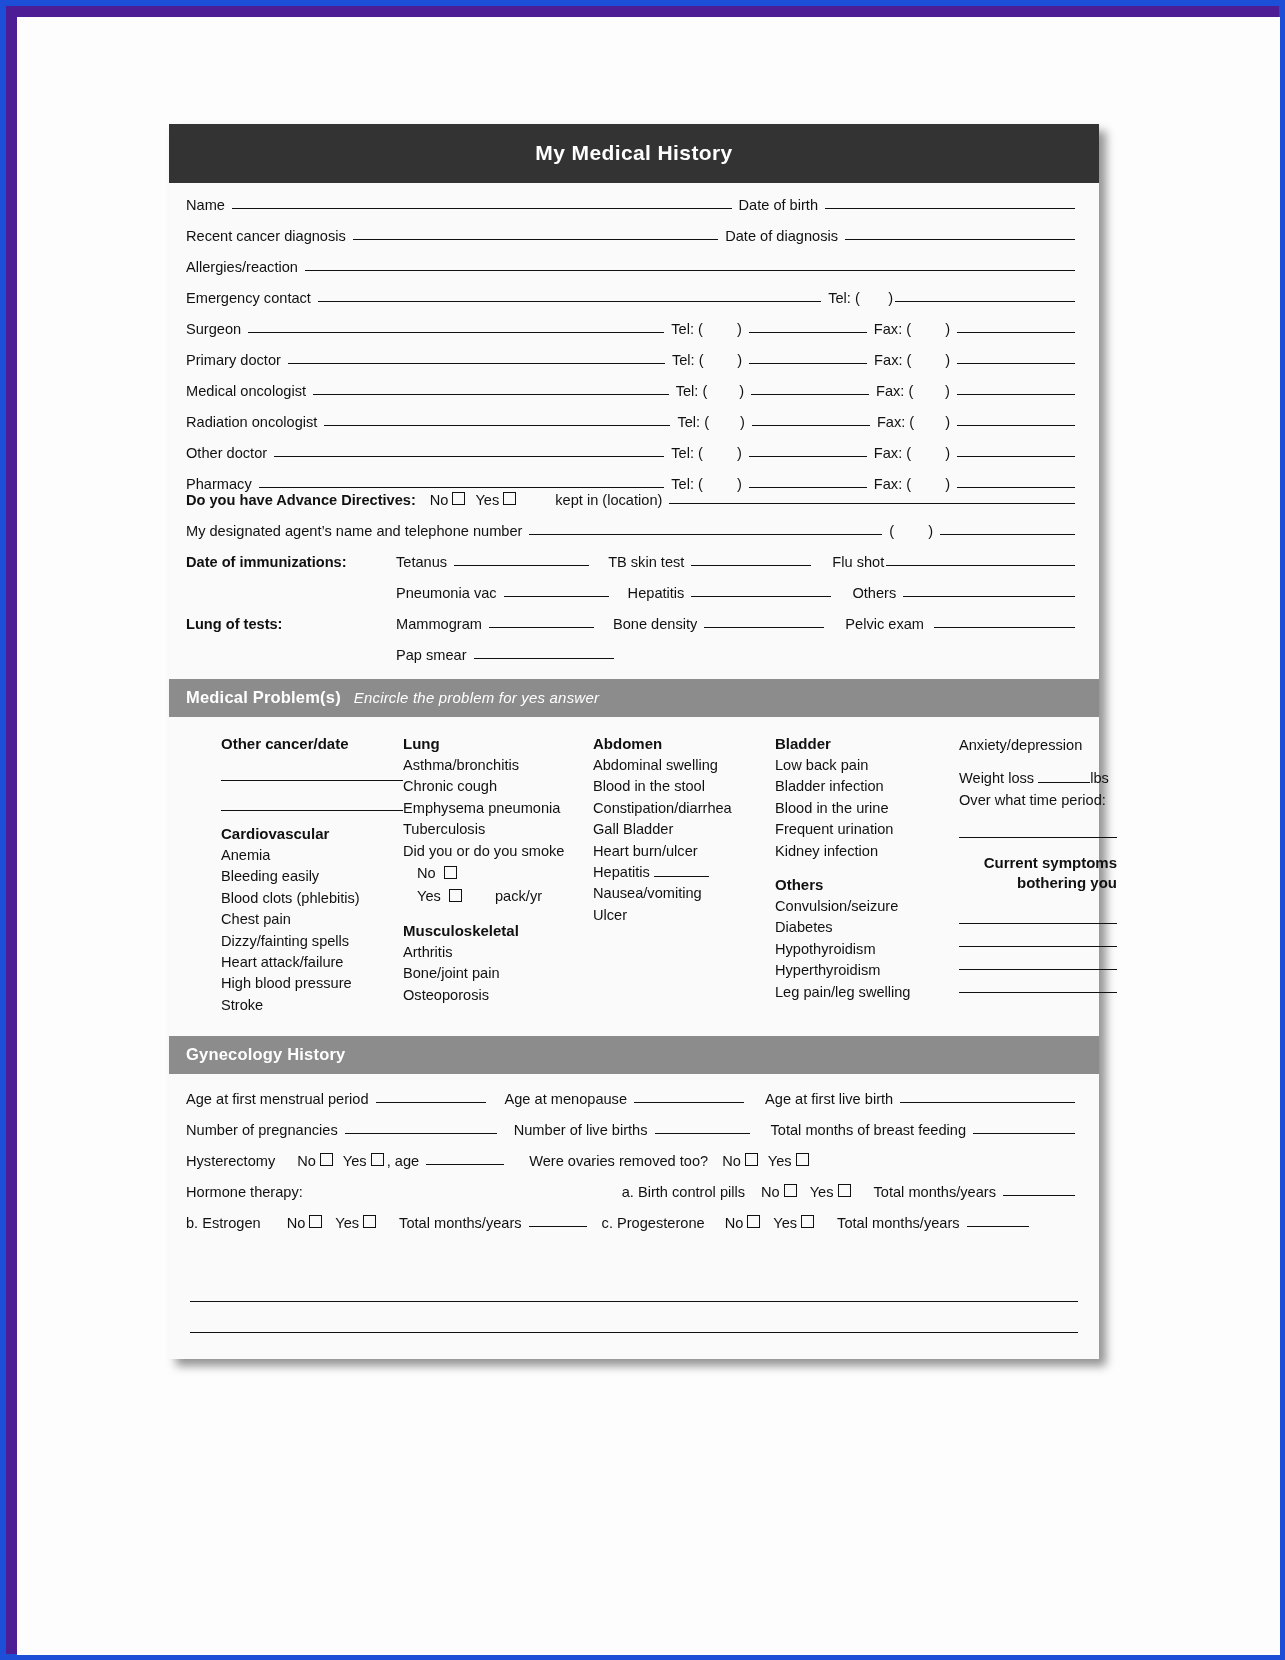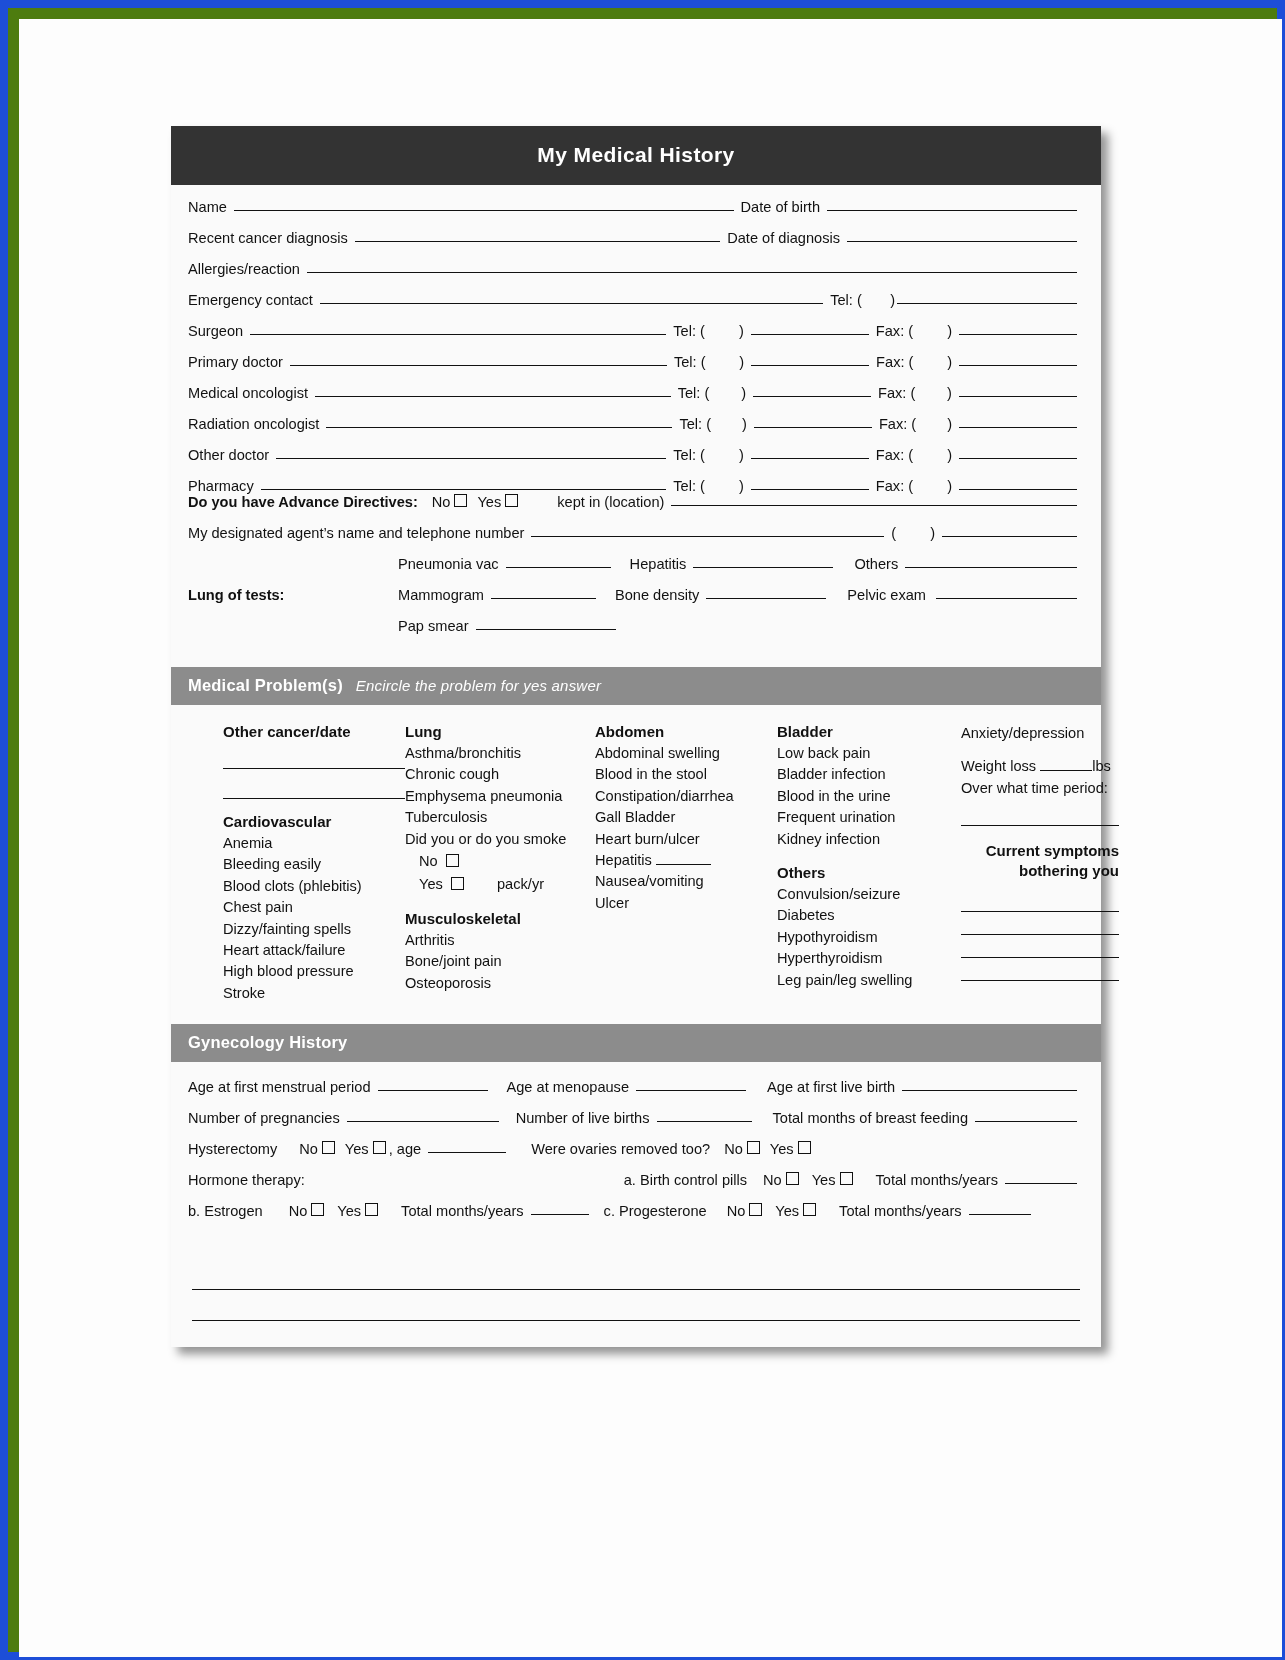--- a/index.html
+++ b/index.html
@@ -15,22 +15,22 @@
     overflow: hidden;
   }
 
   
   #page-frame {
     position: absolute;
     left: 0; top: 0;
     width: 1285px;
     height: 1660px;
     box-sizing: border-box;
-    border: 8px solid #1d4ed8;
-    background: #4d7c0f;
+    border: 6px solid #1d4ed8;
+    background: #4c1d95;
   }
 
   
   #paper {
     position: absolute;
     left: 11px; top: 11px;
     width: 1263px;
     height: 1638px;
     background: #fdfdfd;
   }
@@ -68,21 +68,21 @@
   .band .band-sub {
     font-weight: normal;
     font-style: italic;
     font-size: 15px;
     margin-left: 8px;
   }
 
   
   .panel {
     background: #fafafa;
-    padding: 14px 17px 33px 17px;
+    padding: 14px 17px 16px 17px;
   }
 
   
   .frow {
     display: flex;
     align-items: baseline;
     margin-bottom: 15px;
     font-size: 14.6px;
     color: #111;
     white-space: nowrap;
@@ -281,20 +281,32 @@
 
         <div class="frow">
           <span class="lbl">My designated agent’s name and telephone number</span>
           <span class="rule grow" style="flex:1 1 330px;"></span>
           <span class="lbl">(</span>
           <span class="sp" style="width:34px;"></span>
           <span class="lbl">)</span>
           <span class="rule" style="flex:0 0 135px;"></span>
         </div>
 
+        <div class="frow">
+          <span class="lbl b" style="width:210px;">Date of immunizations:</span>
+          <span class="lbl" style="width:0;"></span>
+          <span class="lbl">Tetanus</span>
+          <span class="rule" style="flex:0 0 135px;"></span>
+          <span class="sp" style="width:12px;"></span>
+          <span class="lbl">TB skin test</span>
+          <span class="rule" style="flex:0 0 120px;"></span>
+          <span class="sp" style="width:14px;"></span>
+          <span class="lbl">Flu shot</span>
+          <span class="rule grow" style="margin-left:2px;"></span>
+        </div>
 
         <div class="frow">
           <span class="lbl" style="width:210px;"></span>
           <span class="lbl">Pneumonia vac</span>
           <span class="rule" style="flex:0 0 105px;"></span>
           <span class="sp" style="width:12px;"></span>
           <span class="lbl">Hepatitis</span>
           <span class="rule" style="flex:0 0 140px;"></span>
           <span class="sp" style="width:14px;"></span>
           <span class="lbl">Others</span>

